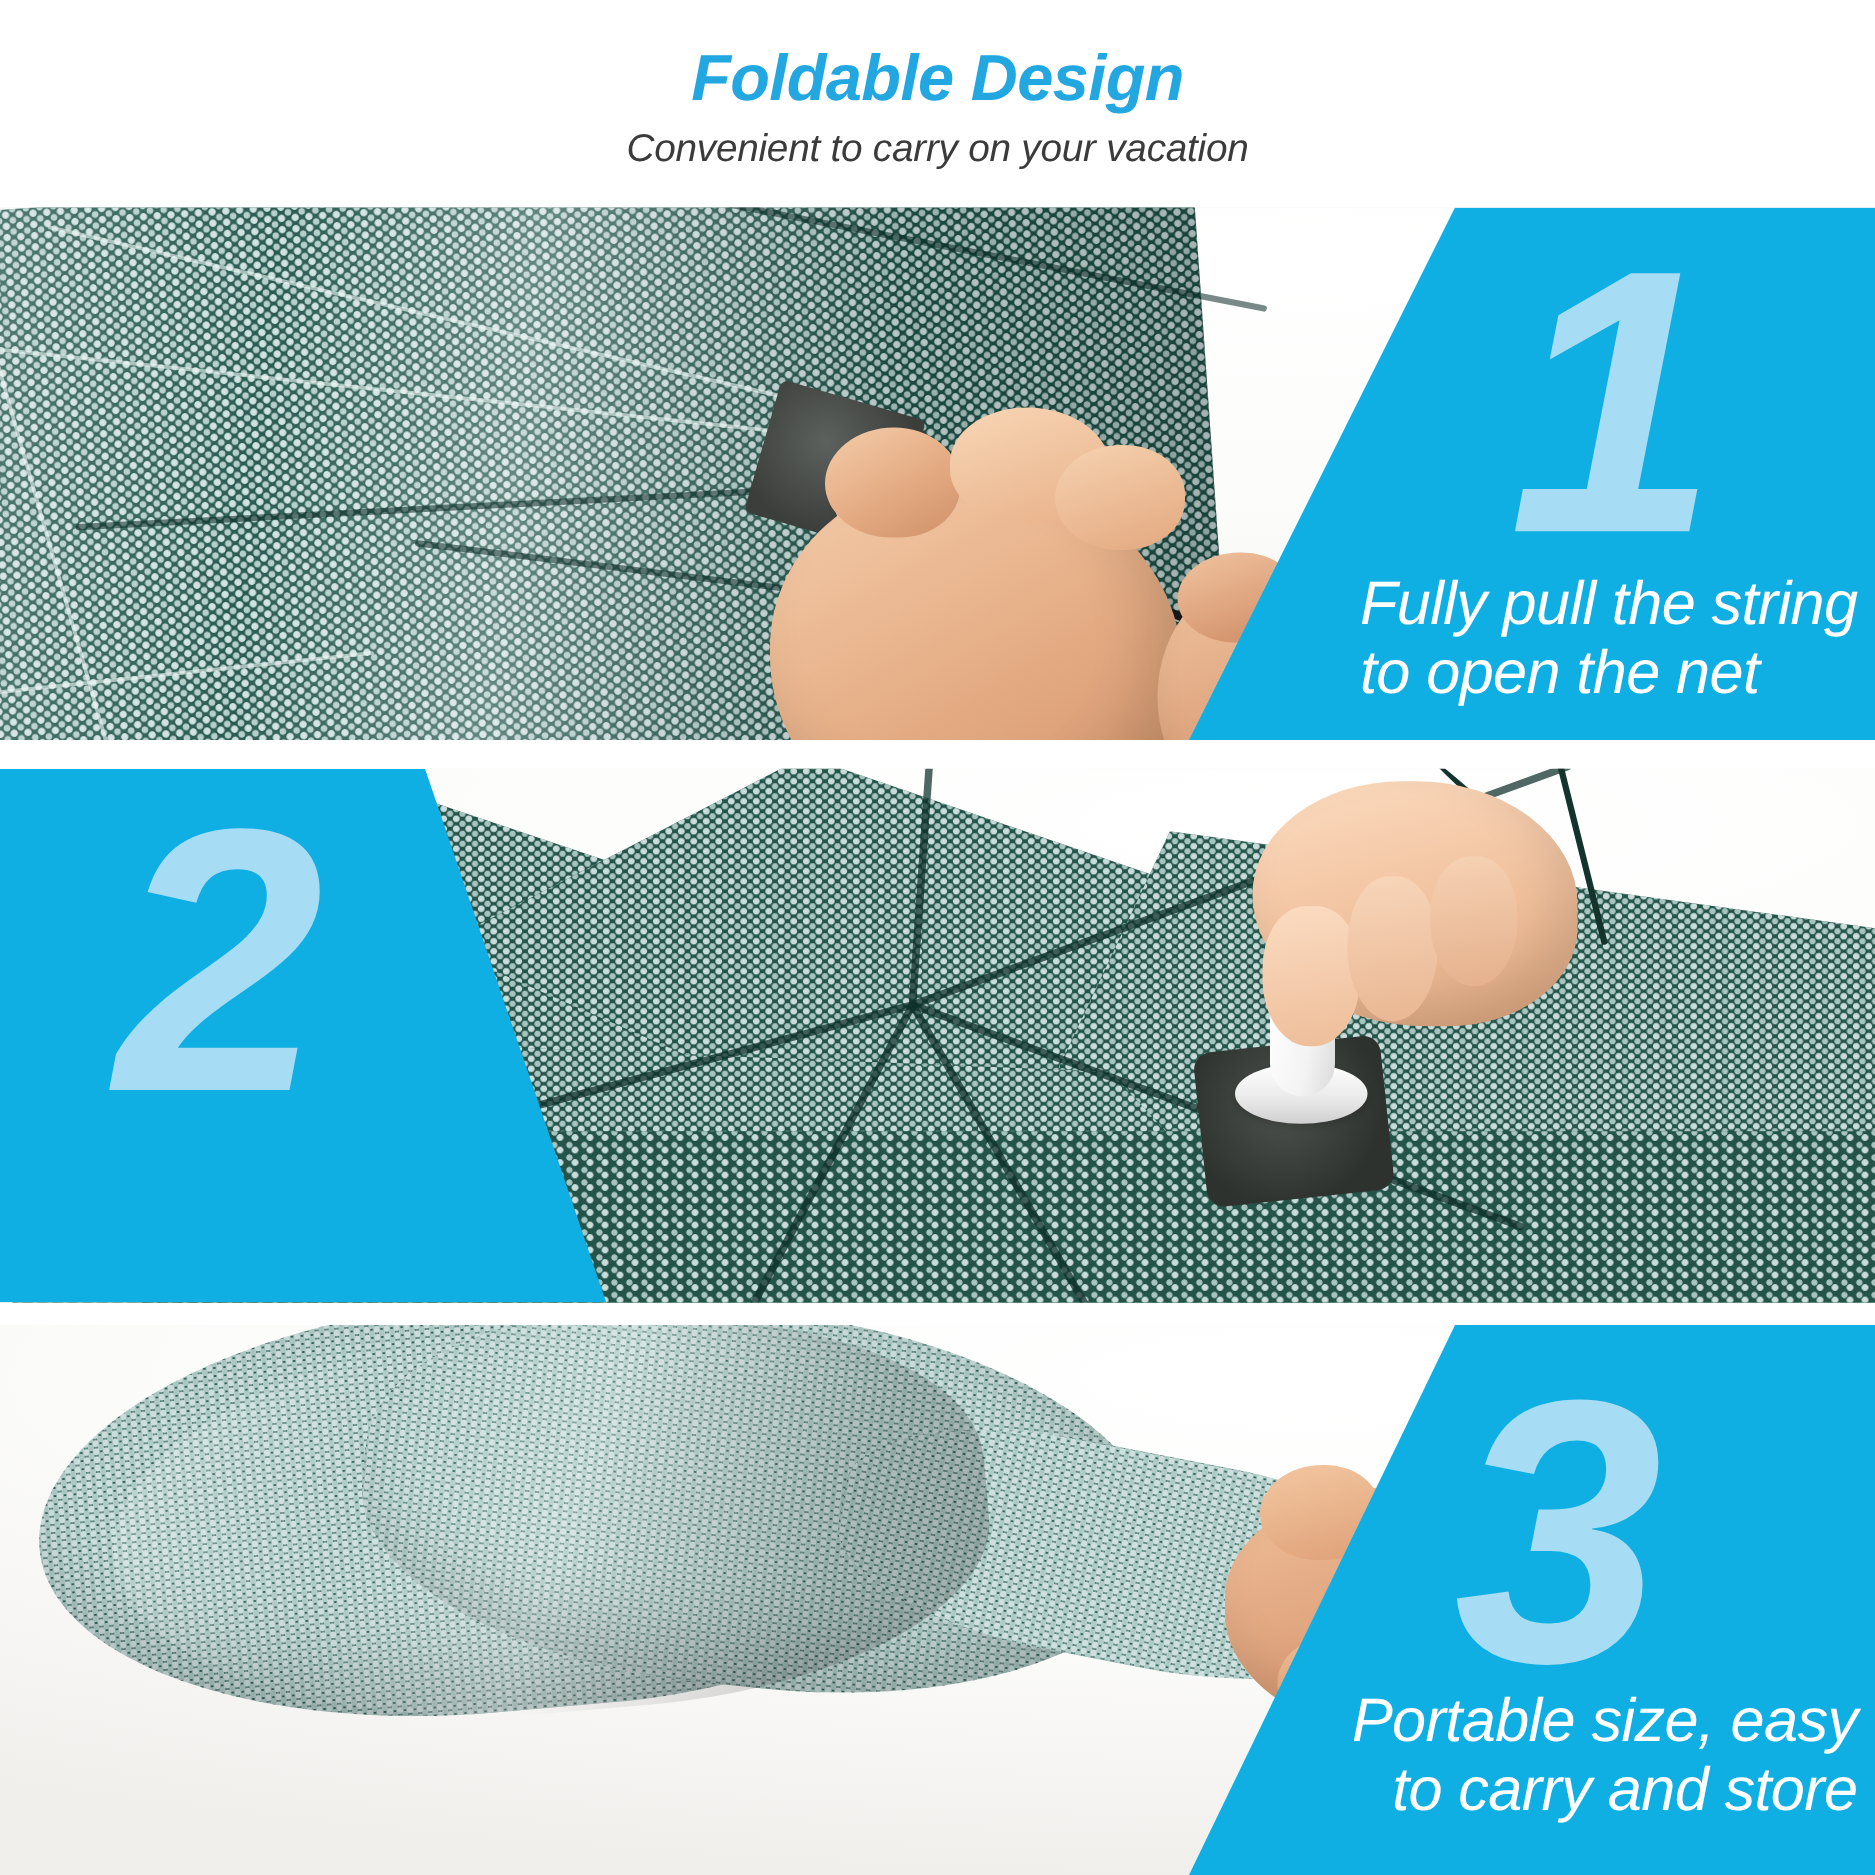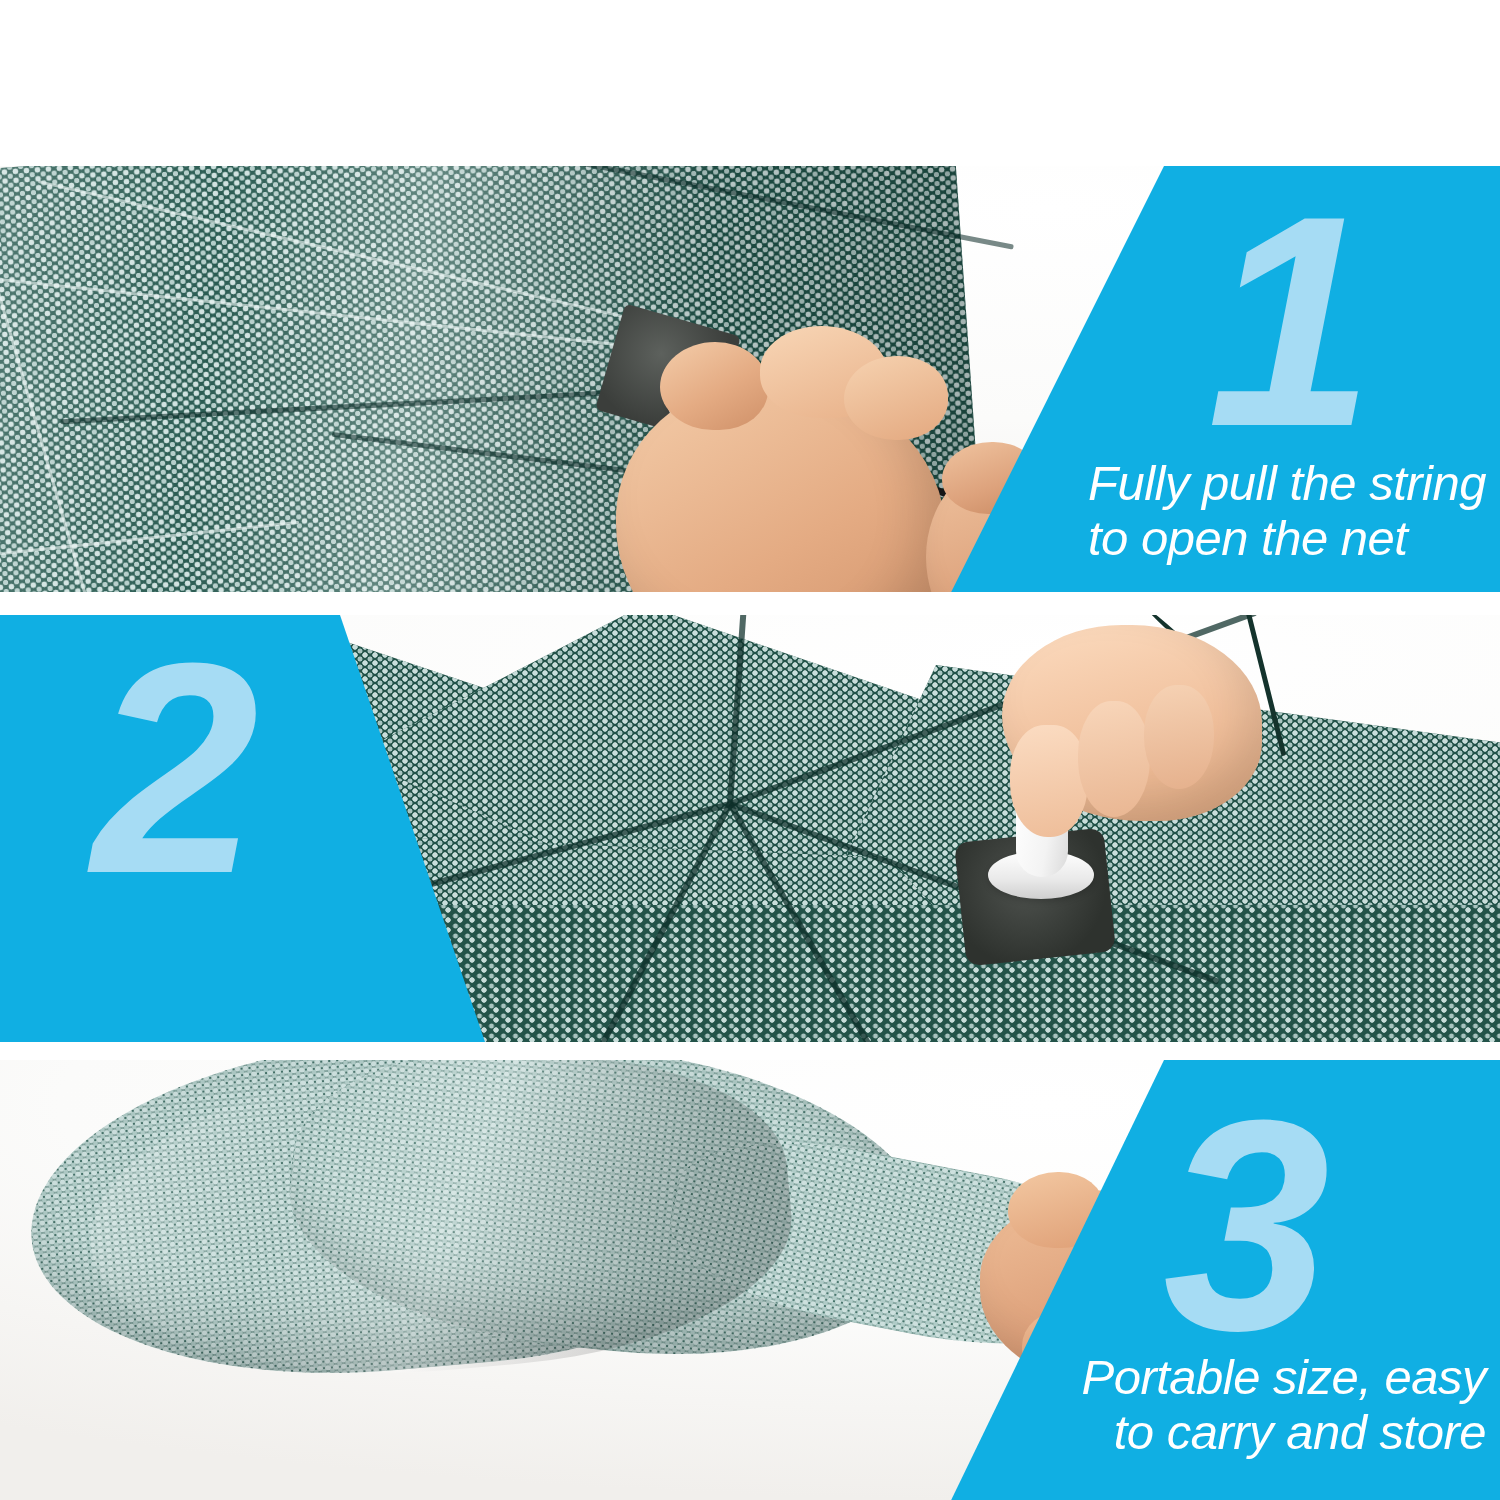--- a/index.html
+++ b/index.html
@@ -132,20 +132,24 @@
   }
   .c1{ right:14px; bottom:26px; }
   .c2{ left:34px;  bottom:28px; text-align:left; }
   .c3{ right:14px; bottom:40px; text-align:right; }
 </style>
 </head>
 <body>
 
 <div class="page">
 
+  <div class="header">
+    <div class="title">Foldable Design</div>
+    <div class="subtitle">Convenient to carry on your vacation</div>
+  </div>
 
   <div class="panel" id="panel-1">
     <div class="photo">
       <div class="backdrop"></div>
 
       <div class="net p1-net"></div>
       <div class="p1-net-shade"></div>
 
       <div class="rib" style="left:30px; top:86px; width:640px; transform:rotate(13deg);"></div>
       <div class="rib" style="left:0px; top:150px; width:720px; transform:rotate(6deg);"></div>

